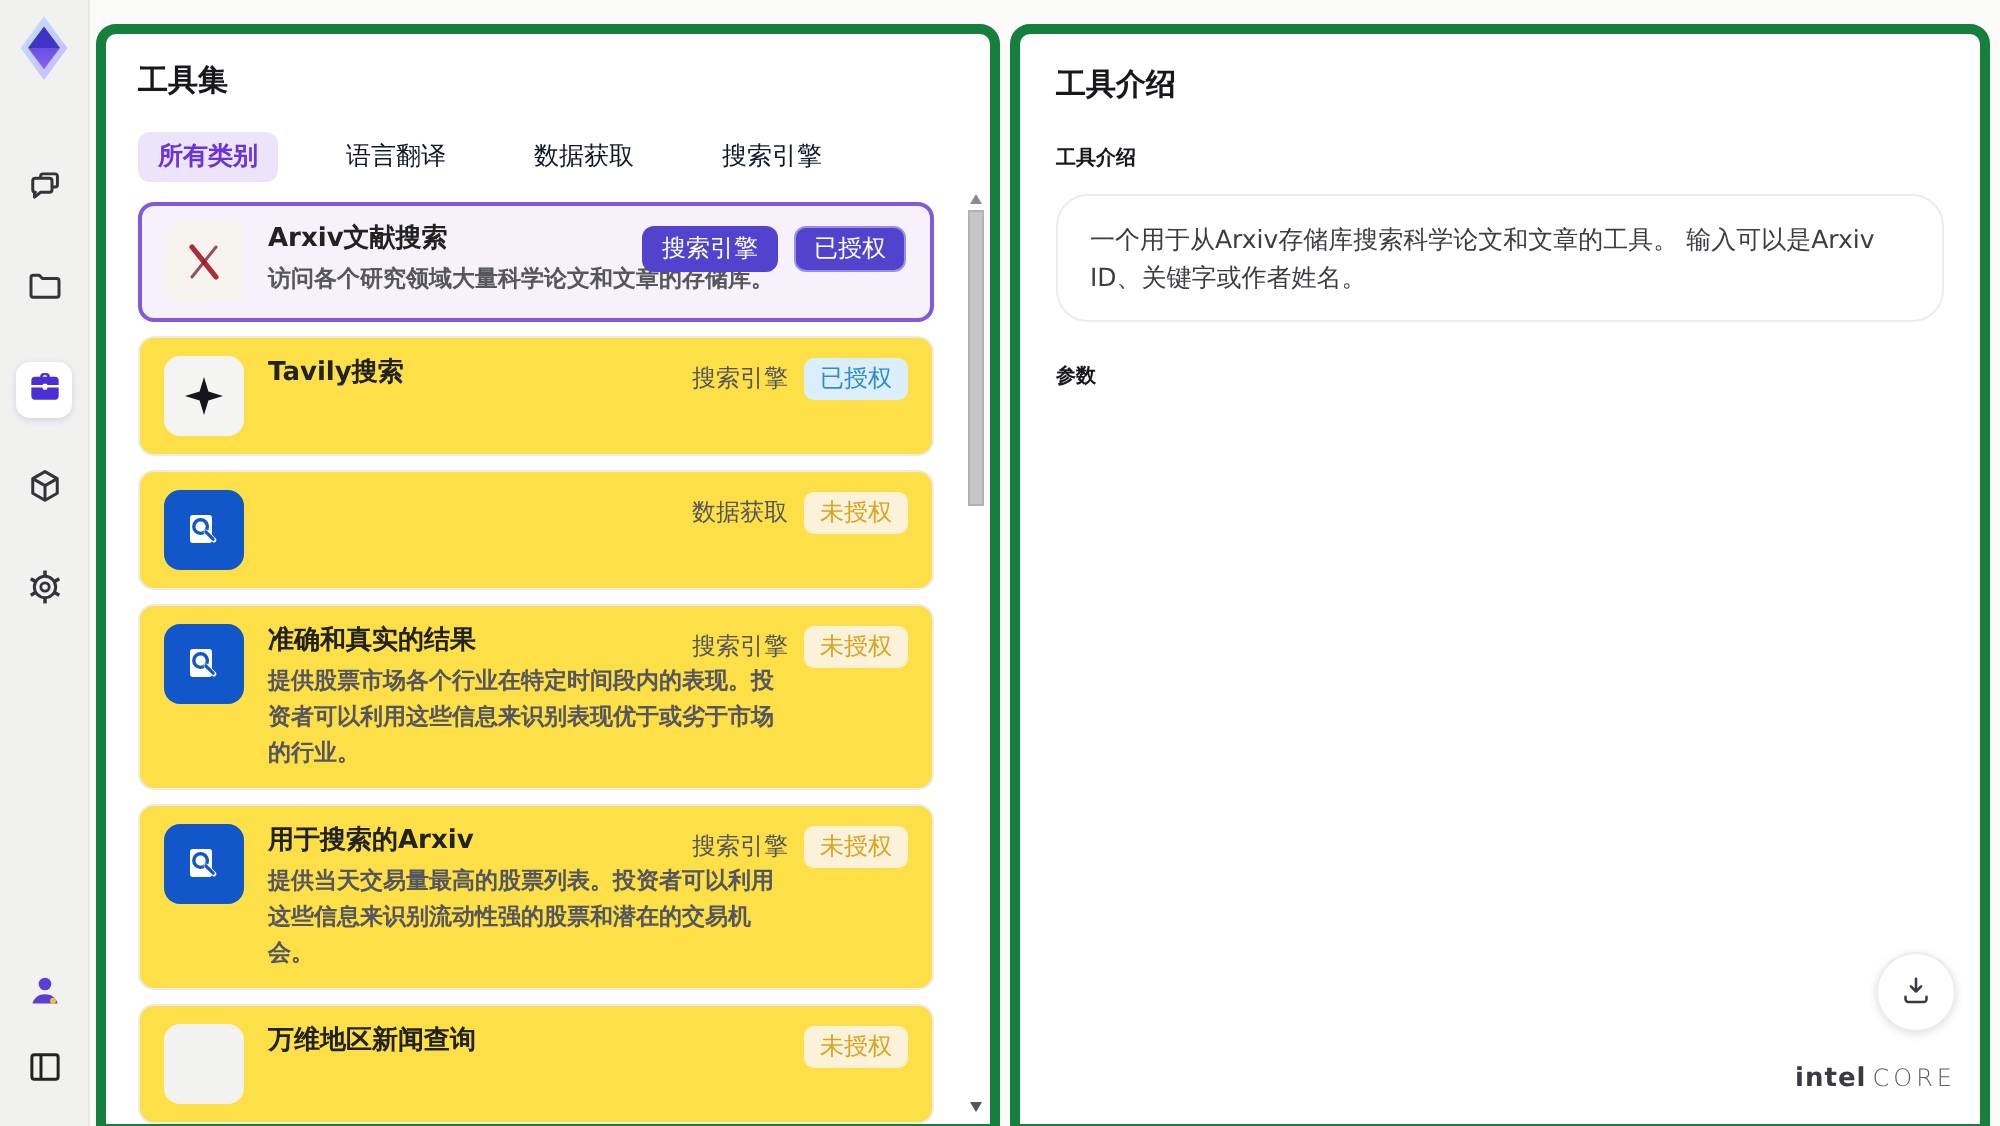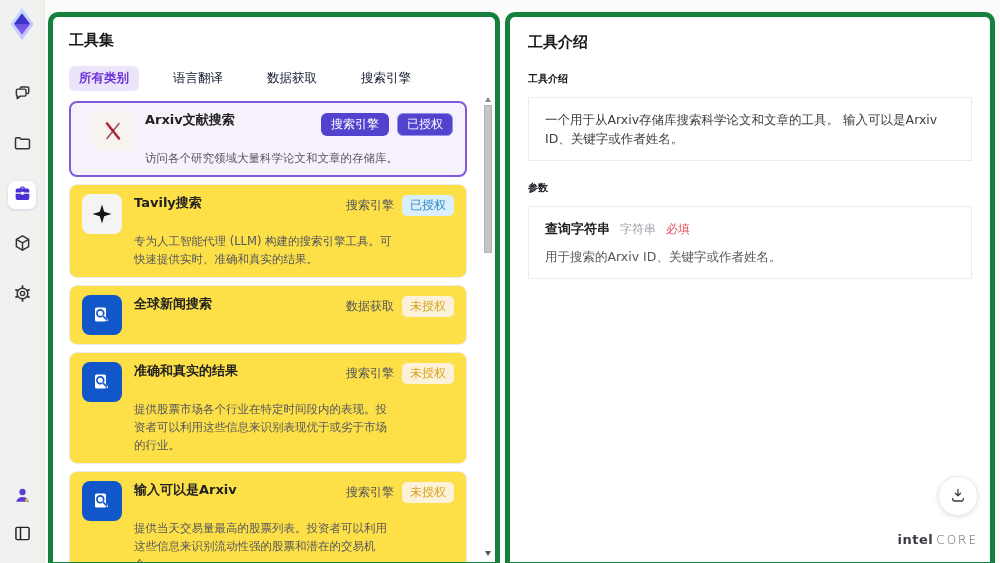--- a/index.html
+++ b/index.html
@@ -38,53 +38,53 @@
     padding:4px 10px; border-radius:6px; font-family:inherit;
   }
   .tab.active { background:#ece5fa; color:#6b34d8; font-weight:bold; }
   
   .tool-list { margin-top:10px; padding-right:14px; }
   .tool-item {
     position:relative; display:flex; gap:12px; align-items:flex-start;
     border:1px solid #ebebe9; border-radius:8px; background:#fde047;
     padding:9px 12px; margin-bottom:7px;
   }
-  .tool-item.selected { border:2px solid #8159db; background:#f7f1fc; padding:8px 22px; }
+  .tool-item.selected { border:2px solid #8159db; background:#f7f1fc; padding:8px 11px; }
   .tool-icon {
     width:40px; height:40px; border-radius:8px; flex:0 0 40px;
     display:flex; align-items:center; justify-content:center;
   }
   .tool-icon svg { width:24px; height:24px; }
   .bg-cream { background:#f7f4f0; }
   .bg-gray  { background:#f4f4f2; }
   .bg-blue  { background:#1157c9; }
   .bg-paper { background:#f2f2f0; }
   .tool-title { font-size:13px; font-weight:bold; color:#222; line-height:18px; max-width:230px; }
-  .tool-desc  { font-size:11.5px; color:#56565e; line-height:18px; margin-top:20px; max-width:262px; }
+  .tool-desc  { font-size:11.5px; color:#56565e; line-height:18px; margin-top:1px; max-width:262px;font-weight:bold; }
   .tool-badges { position:absolute; top:10px; right:12px; display:flex; gap:8px; align-items:center; }
   .cat-label { font-size:12px; color:#55555c; }
   .pill { font-size:12px; border-radius:5px; padding:2px 8px; white-space:nowrap; }
   .pill-solid { background:#5143ce; color:#fff; padding:3px 10px; border-radius:6px; }
   .pill-solid.outlined { border:1px solid #9a8fe8; padding:2px 9px; }
   .pill-blue   { background:#daeefb; color:#2f8cc9; }
   .pill-yellow { background:#fbf2d9; color:#d8a41e; }
   
   .scrollbar {
     position:absolute; right:3px; top:80px; bottom:6px; width:9px;
     display:flex; flex-direction:column; align-items:center;
   }
   .sb-arrow { width:0; height:0; border-left:3.5px solid transparent; border-right:3.5px solid transparent; }
   .sb-up   { border-bottom:5px solid #8a8a8a; margin-bottom:3px; }
   .sb-down { border-top:5px solid #555; margin-top:3px; }
   .sb-track { flex:1; width:8px; position:relative; }
   .sb-thumb { position:absolute; top:0; left:0; width:8px; height:148px; background:#c6c6c6; border:1px solid #b3b3b3; }
   
   .section-head { font-size:10px; font-weight:bold; color:#17171c; margin-top:20px; }
   .box {
-    border:1px solid #ececea; border-radius:0; background:#fff;
+    border:1px solid #ececea; border-radius:16px; background:#fff;
     margin-top:11px; padding:12px 16px; font-size:12.5px; color:#3c3c42; line-height:19px;
   }
   .param-name { font-size:13px; font-weight:bold; color:#222; }
   .param-type { font-size:12px; color:#9a9aa2; margin-left:6px; }
   .param-required { font-size:12px; color:#e25563; margin-left:6px; }
   .param-desc { margin-top:8px; color:#56565e; }
   
   .fab {
     position:absolute; right:22px; bottom:47px; width:40px; height:40px; border-radius:50%;
     background:#fff; border:1px solid #ececea; box-shadow:0 1px 5px rgba(0,0,0,.12);
@@ -203,39 +203,37 @@
     </div>
 
     <div class="tool-item">
       <div class="tool-icon bg-gray">
         <svg viewBox="0 0 24 24">
             <path d="M12 2.5 14.2 9.8 21.5 12 14.2 14.2 12 21.5 9.8 14.2 2.5 12 9.8 9.8z" fill="#15151a"></path>
           </svg>
       </div>
       <div class="tool-body">
         <div class="tool-title">Tavily搜索</div>
-        <div class="tool-desc">专为人工智能代理 (LLM) 构建的搜索引擎工具。可快速提供实时、准确和真实的结果。</div>
       </div>
       <div class="tool-badges">
         <span class="cat-label">搜索引擎</span>
         <span class="pill pill-blue">已授权</span>
       </div>
     </div>
 
     <div class="tool-item">
       <div class="tool-icon bg-blue">
         <svg viewBox="0 0 24 24" fill="none">
           <rect x="5" y="4.5" width="11" height="14" rx="1.5" fill="#fff"></rect>
           <circle cx="10.3" cy="10.3" r="3.4" stroke="#1157c9" stroke-width="1.7"></circle>
           <line x1="13" y1="13" x2="17" y2="17" stroke="#fff" stroke-width="2.4" stroke-linecap="round"></line>
           <line x1="12.9" y1="12.9" x2="16.6" y2="16.6" stroke="#1157c9" stroke-width="1.6" stroke-linecap="round"></line>
         </svg>
       </div>
       <div class="tool-body">
-        <div class="tool-title">全球新闻搜索</div>
       </div>
       <div class="tool-badges">
         <span class="cat-label">数据获取</span>
         <span class="pill pill-yellow">未授权</span>
       </div>
     </div>
 
     <div class="tool-item">
       <div class="tool-icon bg-blue">
         <svg viewBox="0 0 24 24" fill="none">
@@ -258,21 +256,21 @@
     <div class="tool-item">
       <div class="tool-icon bg-blue">
         <svg viewBox="0 0 24 24" fill="none">
           <rect x="5" y="4.5" width="11" height="14" rx="1.5" fill="#fff"></rect>
           <circle cx="10.3" cy="10.3" r="3.4" stroke="#1157c9" stroke-width="1.7"></circle>
           <line x1="13" y1="13" x2="17" y2="17" stroke="#fff" stroke-width="2.4" stroke-linecap="round"></line>
           <line x1="12.9" y1="12.9" x2="16.6" y2="16.6" stroke="#1157c9" stroke-width="1.6" stroke-linecap="round"></line>
         </svg>
       </div>
       <div class="tool-body">
-        <div class="tool-title">输入可以是Arxiv</div>
+        <div class="tool-title">用于搜索的Arxiv</div>
         <div class="tool-desc">提供当天交易量最高的股票列表。投资者可以利用这些信息来识别流动性强的股票和潜在的交易机会。</div>
       </div>
       <div class="tool-badges">
         <span class="cat-label">搜索引擎</span>
         <span class="pill pill-yellow">未授权</span>
       </div>
     </div>
 
     <div class="tool-item">
       <div class="tool-icon bg-paper">
@@ -301,28 +299,20 @@
 
 <section class="card right-card">
   <h1 class="panel-title">工具介绍</h1>
 
   <h2 class="section-head">工具介绍</h2>
   <div class="box">
     <span>一个用于从Arxiv存储库搜索科学论文和文章的工具。 输入可以是Arxiv ID、关键字或作者姓名。</span>
   </div>
 
   <h2 class="section-head">参数</h2>
-  <div class="box">
-    <div class="param-head">
-      <span class="param-name">查询字符串</span>
-      <span class="param-type">字符串</span>
-      <span class="param-required">必填</span>
-    </div>
-    <div class="param-desc">用于搜索的Arxiv ID、关键字或作者姓名。</div>
-  </div>
 </section>
 
 <button class="fab">
   <span><svg viewBox="0 0 24 24" fill="none" stroke="#3a3a44" stroke-width="1.7" stroke-linecap="round" stroke-linejoin="round" width="18" height="18">
     <path d="M12 4.5v8.5m0 0-3.4-3.4M12 13l3.4-3.4"></path>
     <path d="M5 16.5v1.6A1.9 1.9 0 0 0 6.9 20h10.2a1.9 1.9 0 0 0 1.9-1.9v-1.6"></path>
   </svg></span>
 </button>
 <div class="brand">
   <span class="b-intel">intel</span><span class="b-core">core</span>

